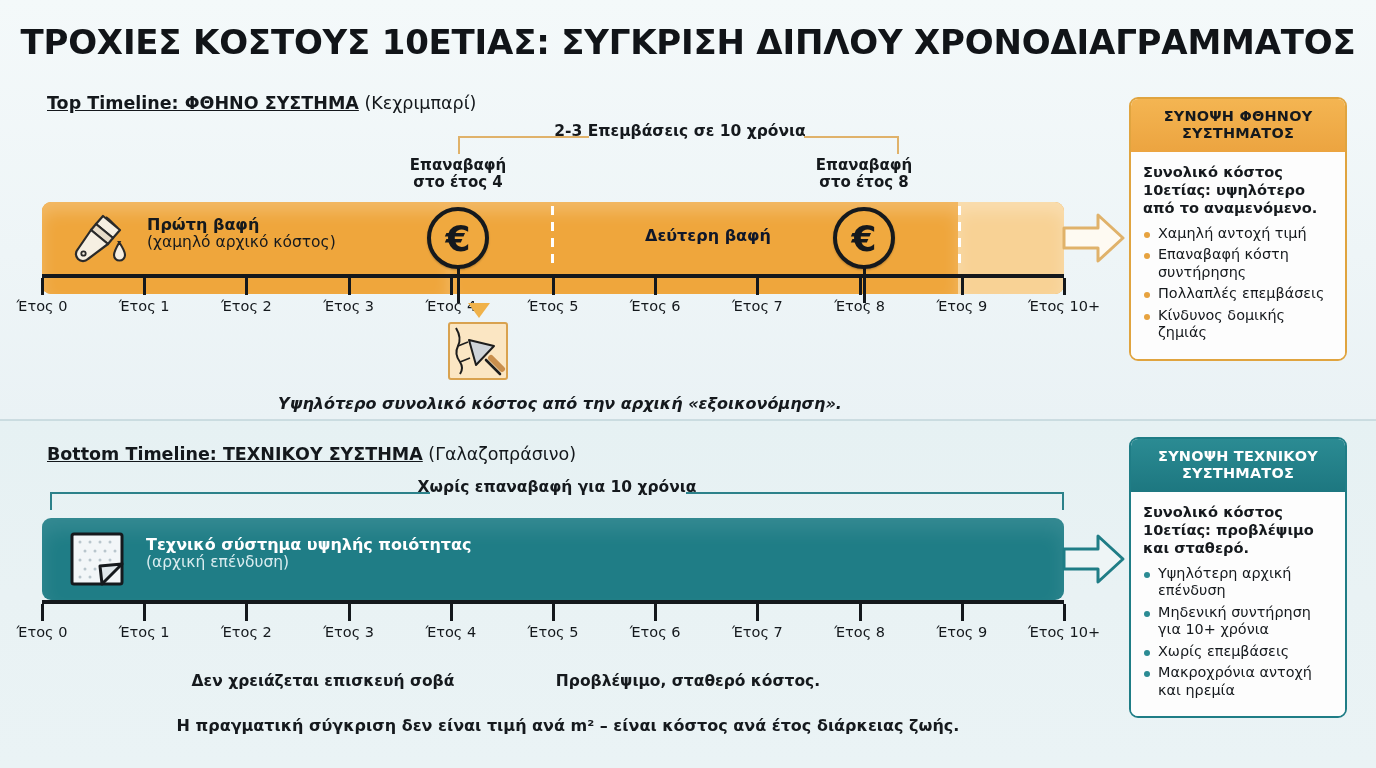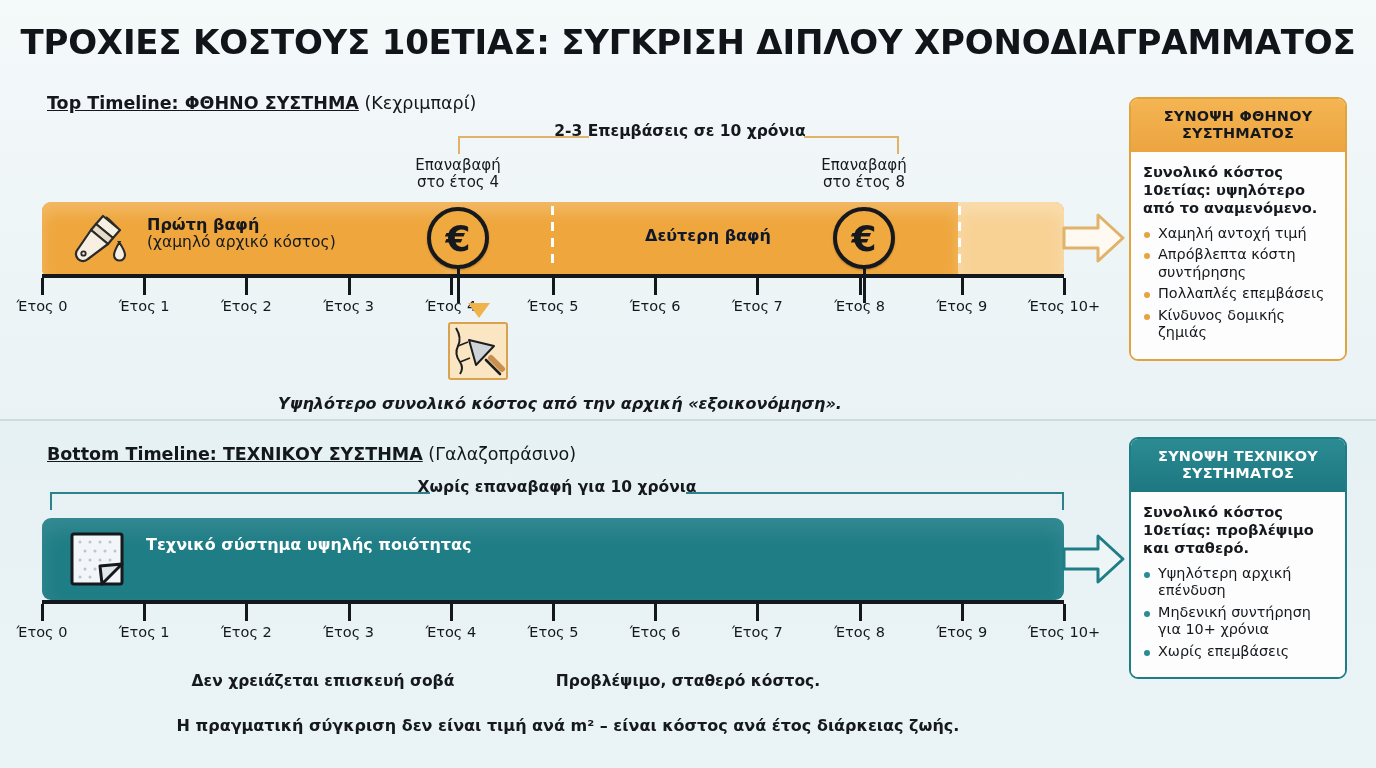--- a/index.html
+++ b/index.html
@@ -87,21 +87,21 @@
     font-size: 36px; font-weight: 700; color: #15191d; z-index: 6;
     box-shadow: 0 1px 2px rgba(0,0,0,.25);
   }
   .euro-stem {
     position: absolute; width: 3px; background: #15191d; z-index: 5;
   }
 
   
   .repaint-cap {
     position: absolute; transform: translateX(-50%); text-align: center;
-    font-size: 15px; font-weight: 400; color: #15191d; line-height: 1.16;
+    font-size: 15px; font-weight: 700; color: #15191d; line-height: 1.16;
     white-space: nowrap; z-index: 6;
   }
 
   
   .bar-arrow { position: absolute; z-index: 3; }
 
   
   #plaster-note { position: absolute; left: 448px; top: 322px; display: flex; align-items: flex-start; gap: 12px;}
   #plaster-chip {
     width: 60px; height: 58px; background: #fbe6c3; border: 2px solid #d9a24f;
@@ -179,21 +179,21 @@
 
     <div class="repaint-cap" style="left:416px; top:47px;">
       <div>Επαναβαφή</div>
       <div>στο έτος 4</div>
     </div>
     <div class="repaint-cap" style="left:822px; top:47px;">
       <div>Επαναβαφή</div>
       <div>στο έτος 8</div>
     </div>
 
-    <div class="bar" style="left:0; top:92px; width:1022px; height:76px; background:#efa63c;">
+    <div class="bar" style="left:0; top:92px; width:1022px; height:92px; background:#efa63c;">
       <div class="bar-seg" style="left:0; width:407px; background:#efa63c; border-radius:9px 0 0 9px;
                   box-shadow: inset 0 10px 16px rgba(255,255,255,.22);"></div>
       <div class="bar-seg" style="left:407px; width:509px; background:#efa63c;
                   box-shadow: inset 0 10px 16px rgba(255,255,255,.22);"></div>
       <div class="bar-seg" style="left:916px; width:106px; background:#f8d295; border-radius:0 9px 9px 0;
                   box-shadow: inset 0 10px 16px rgba(255,255,255,.25);"></div>
 
       <div style="position:absolute; left:509px; top:4px; width:3px; height:64px;
                   background:repeating-linear-gradient(180deg,#ffffff 0 9px, transparent 9px 16px); z-index:3;"></div>
       <div style="position:absolute; left:916px; top:4px; width:3px; height:64px;
@@ -319,20 +319,21 @@
               <circle cx="35" cy="37" r="1.5"></circle>
             <circle cx="10" cy="45" r="1.5"></circle>
               <circle cx="20" cy="45" r="1.5"></circle>
           </g>
           <path d="M52 32 L32 52 L30 34 Z" fill="#dfe7eb" stroke="#15191d" stroke-width="3" stroke-linejoin="round"></path>
         </svg>
       </span>
 
       <div class="bar-label" style="left:104px; top:18px; color:#ffffff;">
         <div class="l1">Τεχνικό σύστημα υψηλής ποιότητας</div>
+        <div class="l2" style="color:#d9ecef;">(αρχική επένδυση)</div>
       </div>
     </div>
 
     <span class="bar-arrow" style="left:1020px; top:57px;">
       <svg width="64" height="64" viewBox="0 0 64 64">
         <path d="M2 22 H36 V9 L61 32 L36 55 V42 H2 Z" fill="#eef5f6" stroke="#1f7d86" stroke-width="3" stroke-linejoin="round"></path>
       </svg>
     </span>
 
     <div class="axis-line" style="left:0; top:130px; width:1022px;"></div>
@@ -367,32 +368,33 @@
   <div class="footnote" id="bottom-note-2">Προβλέψιμο, σταθερό κόστος.</div>
   <div class="footnote" id="bottom-note-1">Δεν χρειάζεται επισκευή σοβά</div>
   <div class="footnote" id="bottom-footnote">Η πραγματική σύγκριση δεν είναι τιμή ανά m² – είναι κόστος ανά έτος διάρκειας ζωής.</div>
 
   <div class="card" id="card-top">
     <div class="card-head">ΣΥΝΟΨΗ ΦΘΗΝΟΥ ΣΥΣΤΗΜΑΤΟΣ</div>
     <div class="card-body">
       <div class="card-lead">Συνολικό κόστος 10ετίας: υψηλότερο από το αναμενόμενο.</div>
       <ul class="card-list" id="card-top-list">
           <li>Χαμηλή αντοχή τιμή</li>
-          <li>Απρόβλεπτα κόστη συντήρησης</li>
+          <li>Επαναβαφή κόστη συντήρησης</li>
           <li>Πολλαπλές επεμβάσεις</li>
           <li>Κίνδυνος δομικής ζημιάς</li>
         </ul>
     </div>
   </div>
 
   <div class="card" id="card-bottom">
     <div class="card-head">ΣΥΝΟΨΗ ΤΕΧΝΙΚΟΥ ΣΥΣΤΗΜΑΤΟΣ</div>
     <div class="card-body">
       <div class="card-lead">Συνολικό κόστος 10ετίας: προβλέψιμο και σταθερό.</div>
       <ul class="card-list" id="card-bottom-list">
           <li>Υψηλότερη αρχική επένδυση</li>
           <li>Μηδενική συντήρηση για 10+ χρόνια</li>
           <li>Χωρίς επεμβάσεις</li>
+          <li>Μακροχρόνια αντοχή και ηρεμία</li>
         </ul>
     </div>
   </div>
 
 </div>
 
 </body></html>

